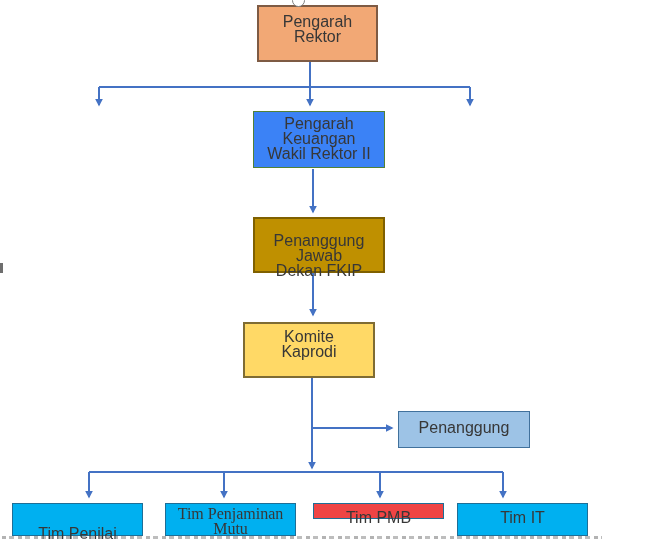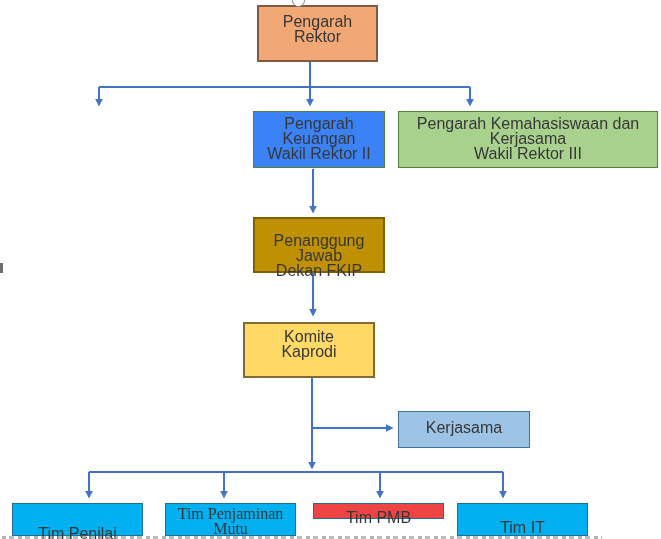--- a/index.html
+++ b/index.html
@@ -16,21 +16,21 @@
   .n-rektor    {left:257px;top:5px;  width:121px;height:57px;background:#F2A875;border:2px solid #7E5B44;padding-top:7px;}
   .n-wr1       {left:4px;  top:111px;width:226px;height:57px;background:#A9D18E;border:1.5px solid #538135;padding-top:4px;}
   .n-wr2       {left:253px;top:111px;width:132px;height:57px;background:#3b82f6;border:1.5px solid #538135;padding-top:4px;}
   .n-wr3       {left:398px;top:111px;width:260px;height:57px;background:#A9D18E;border:1.5px solid #538135;padding-top:4px;}
   .n-dekan     {left:253px;top:217px;width:132px;height:56px;background:#BF9000;border:2px solid #7F6000;padding-top:14px;}
   .n-kaprodi   {left:243px;top:322px;width:132px;height:56px;background:#FFD966;border:2px solid #7F6C33;padding-top:5px;}
   .n-sekretaris{left:398px;top:411px;width:132px;height:37px;background:#9DC3E6;border:1.5px solid #41719C;padding-top:8px;}
   .n-tim1      {left:12px; top:503px;width:131px;height:33px;background:#00B0F0;border:1.5px solid #1E6E96;padding-top:22px;}
   .n-tim2      {left:165px;top:503px;width:131px;height:33px;background:#00B0F0;border:1.5px solid #1E6E96;padding-top:2px;font-family:Liberation Serif, serif;}
   .n-tim3      {left:313px;top:503px;width:131px;height:16px;background:#ef4444;border:1.5px solid #1E6E96;padding-top:6px;}
-  .n-tim4      {left:457px;top:503px;width:131px;height:33px;background:#00B0F0;border:1.5px solid #1E6E96;padding-top:16px;}
+  .n-tim4      {left:457px;top:503px;width:131px;height:33px;background:#00B0F0;border:1.5px solid #1E6E96;padding-top:6px;}
 
   #connector-layer{position:absolute;left:0;top:0;pointer-events:none;}
 
   .handle-circle{
     position:absolute;left:292px;top:-6px;width:11px;height:11px;
     border:1.5px solid #808080;border-radius:50%;background:#ffffff;
   }
   .edge-tick{
     position:absolute;left:0;top:263px;width:2.5px;height:10px;
     background:#4a4a4a;opacity:.8;
@@ -75,37 +75,33 @@
     <span>Pengarah</span>
     <span>Rektor</span>
   </div>
 
 
   <div class="node n-wr2">
     <span>Pengarah Keuangan</span>
     <span>Wakil Rektor II</span>
   </div>
 
-  <div class="node n-wr3">
-    <span>Pengarah Kemahasiswaan dan Kerjasama</span>
-    <span>Wakil Rektor III</span>
-  </div>
 
   <div class="node n-dekan">
     <span>Penanggung Jawab</span>
     <span>Dekan FKIP</span>
   </div>
 
   <div class="node n-kaprodi">
     <span>Komite</span>
     <span>Kaprodi</span>
   </div>
 
   <div class="node n-sekretaris">
-    <span>Kerjasama</span>
+    <span>Penanggung</span>
   </div>
 
   <div class="node n-tim1">
     <span>Tim Penilai</span>
   </div>
 
   <div class="node n-tim2">
     <span>Tim Penjaminan</span>
     <span>Mutu</span>
   </div>

